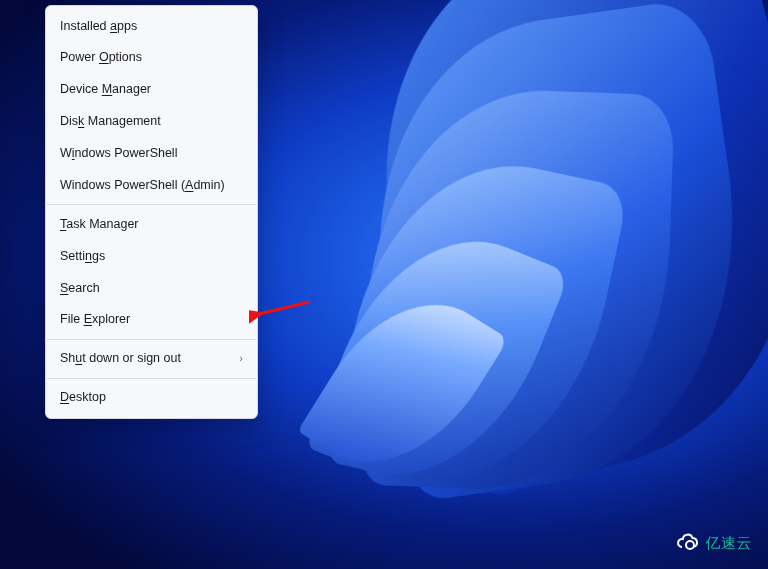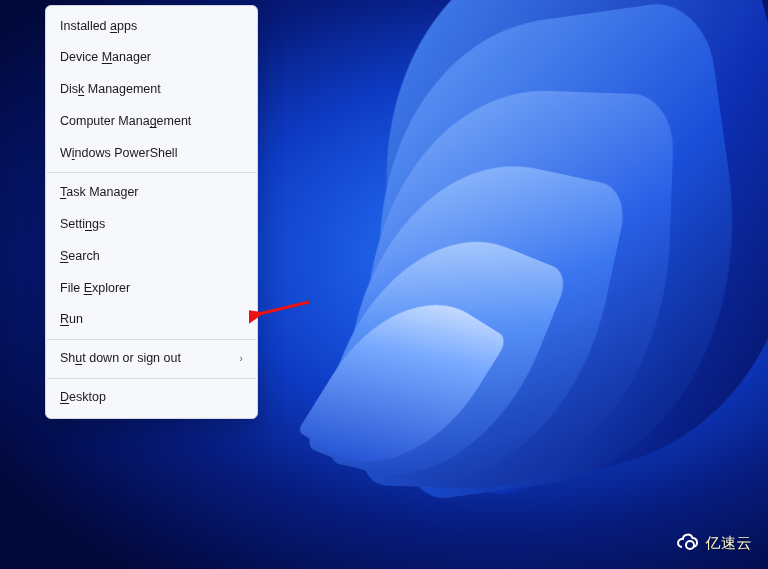--- a/index.html
+++ b/index.html
@@ -72,21 +72,21 @@
       top: 296px;
       pointer-events: none;
     }
     .watermark {
       position: absolute;
       right: 16px;
       bottom: 14px;
       display: flex;
       align-items: center;
       gap: 6px;
-      color: #fef9c3;
+      color: #14b8a6;
       font-size: 15px;
       font-weight: 500;
       letter-spacing: 0.5px;
       text-shadow: 0 1px 3px rgba(0,0,0,0.4);
     }
     .wm-icon {
       width: 24px;
       height: 24px;
       stroke: #fff;
       fill: none;
@@ -103,46 +103,46 @@
   <div class="petal p4"></div>
   <div class="petal p5"></div>
   <div class="petal p6"></div>
 </div>
 
 <div class="context-menu" id="ctxmenu">
     <div class="menu-item">
       <span>Installed <span class="uline">a</span>pps</span>
     </div>
     <div class="menu-item">
+      <span>Power <span class="uline">O</span>ptions</span>
+    </div>
+    <div class="menu-item">
       <span>Device <span class="uline">M</span>anager</span>
     </div>
     <div class="menu-item">
       <span>Dis<span class="uline">k</span> Management</span>
     </div>
     <div class="menu-item">
-      <span>Computer Mana<span class="uline">g</span>ement</span>
+      <span>W<span class="uline">i</span>ndows PowerShell</span>
     </div>
     <div class="menu-item">
-      <span>W<span class="uline">i</span>ndows PowerShell</span>
+      <span>Windows PowerShell (<span class="uline">A</span>dmin)</span>
     </div>
     <div class="sep"></div>
     <div class="menu-item">
       <span><span class="uline">T</span>ask Manager</span>
     </div>
     <div class="menu-item">
       <span>Setti<span class="uline">n</span>gs</span>
     </div>
     <div class="menu-item">
       <span><span class="uline">S</span>earch</span>
     </div>
     <div class="menu-item">
       <span>File <span class="uline">E</span>xplorer</span>
-    </div>
-    <div class="menu-item">
-      <span><span class="uline">R</span>un</span>
     </div>
     <div class="sep"></div>
     <div class="menu-item">
       <span>Sh<span class="uline">u</span>t down or sign out</span>
       <span class="chevron">›</span>
     </div>
     <div class="sep"></div>
     <div class="menu-item">
       <span><span class="uline">D</span>esktop</span>
     </div>

